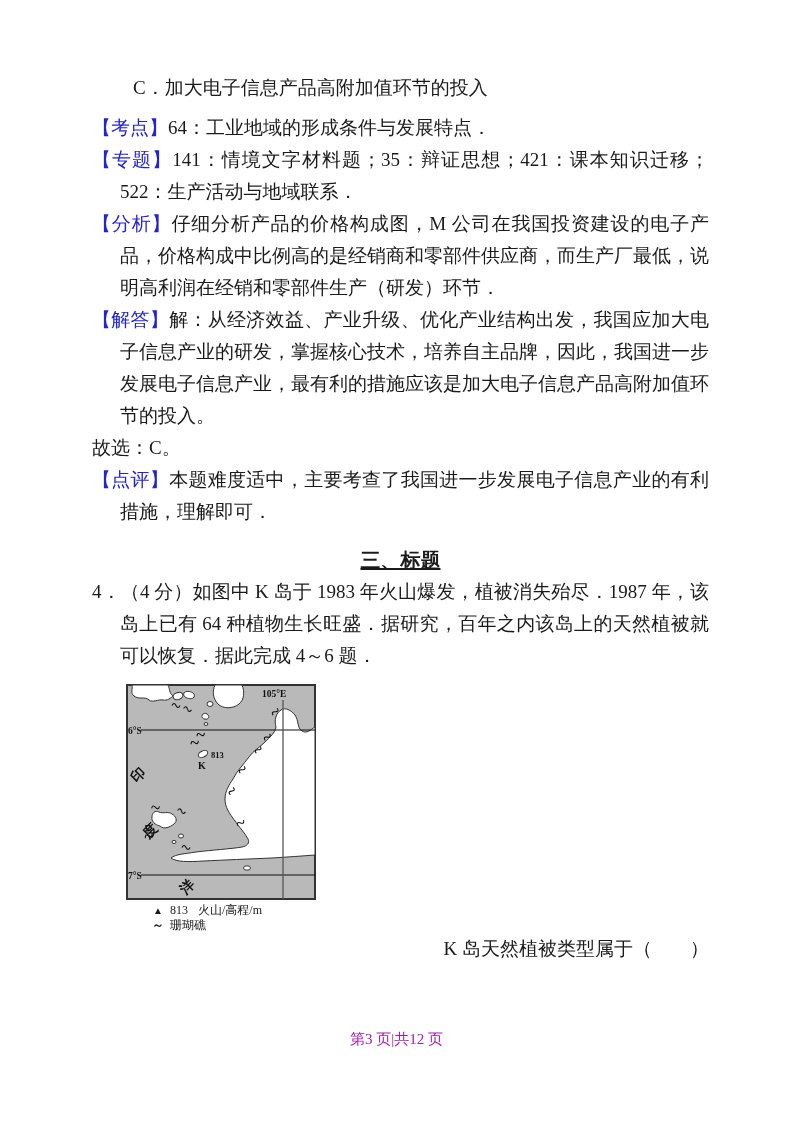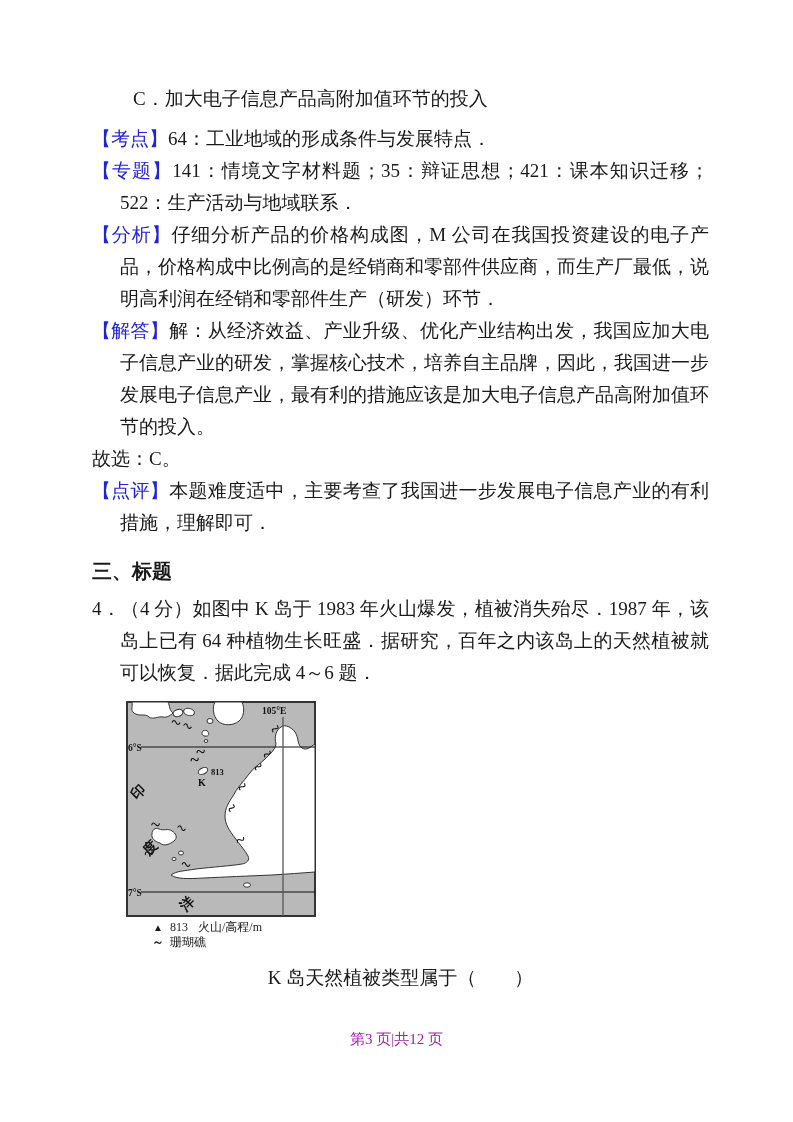--- a/index.html
+++ b/index.html
@@ -4,47 +4,47 @@
 <style>
   * { margin:0; padding:0; box-sizing:border-box; }
   html,body { background:#888; }
   .page {
     position:relative; width:793px; height:1122px; background:#ffffff;
     margin:0 auto; overflow:hidden;
     font-family:"Liberation Serif","DejaVu Serif",serif;
     color:#1a1a1a;
   }
   .content {
-    position:absolute; left:92px; top:83px; width:617px;
+    position:absolute; left:92px; top:72px; width:617px;
     font-size:19px; line-height:32px; text-align:justify;
   }
   .option-line { margin-left:41px; margin-bottom:8px; }
   .option-line:last-of-type { margin-bottom:28px; }
   .sec { padding-left:28px; text-indent:-28px; }
   .sec-tight { margin-bottom:0; }
   .blue { color:#2323d6; }
   .answer-line { margin-bottom:0; }
   .section-header {
     font-family:"Liberation Sans","DejaVu Sans",sans-serif;
     font-weight:bold; font-size:20px; line-height:30px;
-    margin-top:17px; margin-bottom:7px; text-align:left;
+    margin-top:17px; margin-bottom:1px; text-align:center;text-decoration:underline;
   }
   .question { padding-left:28px; text-indent:-28px; margin-bottom:12px; }
   .map-block { margin-left:34px; margin-top:4px; width:190px; }
   .map-block svg { display:block; }
   .map-legend {
     margin-left:24px; margin-top:3px;
     font-size:12px; line-height:15px; text-align:left;
     font-family:"Liberation Serif","DejaVu Serif",serif;
   }
   .legend-row { display:flex; align-items:center; gap:4px; }
   .sym { display:inline-block; width:16px; text-align:center; font-size:10px; }
   .sym.coral { font-size:12px; font-weight:bold; }
   .lg-val { margin-right:6px; }
-  .sub-question { margin-top:12px; text-align:center; }
+  .sub-question { text-align:right; }
   .footer {
     position:absolute; left:0; top:1030px; width:100%;
     text-align:center; font-size:15px; color:#a21caf;
   }
   text { font-family:"Liberation Serif","DejaVu Serif",serif; }
 </style>
 </head>
 <body>
 
 <div class="page">

